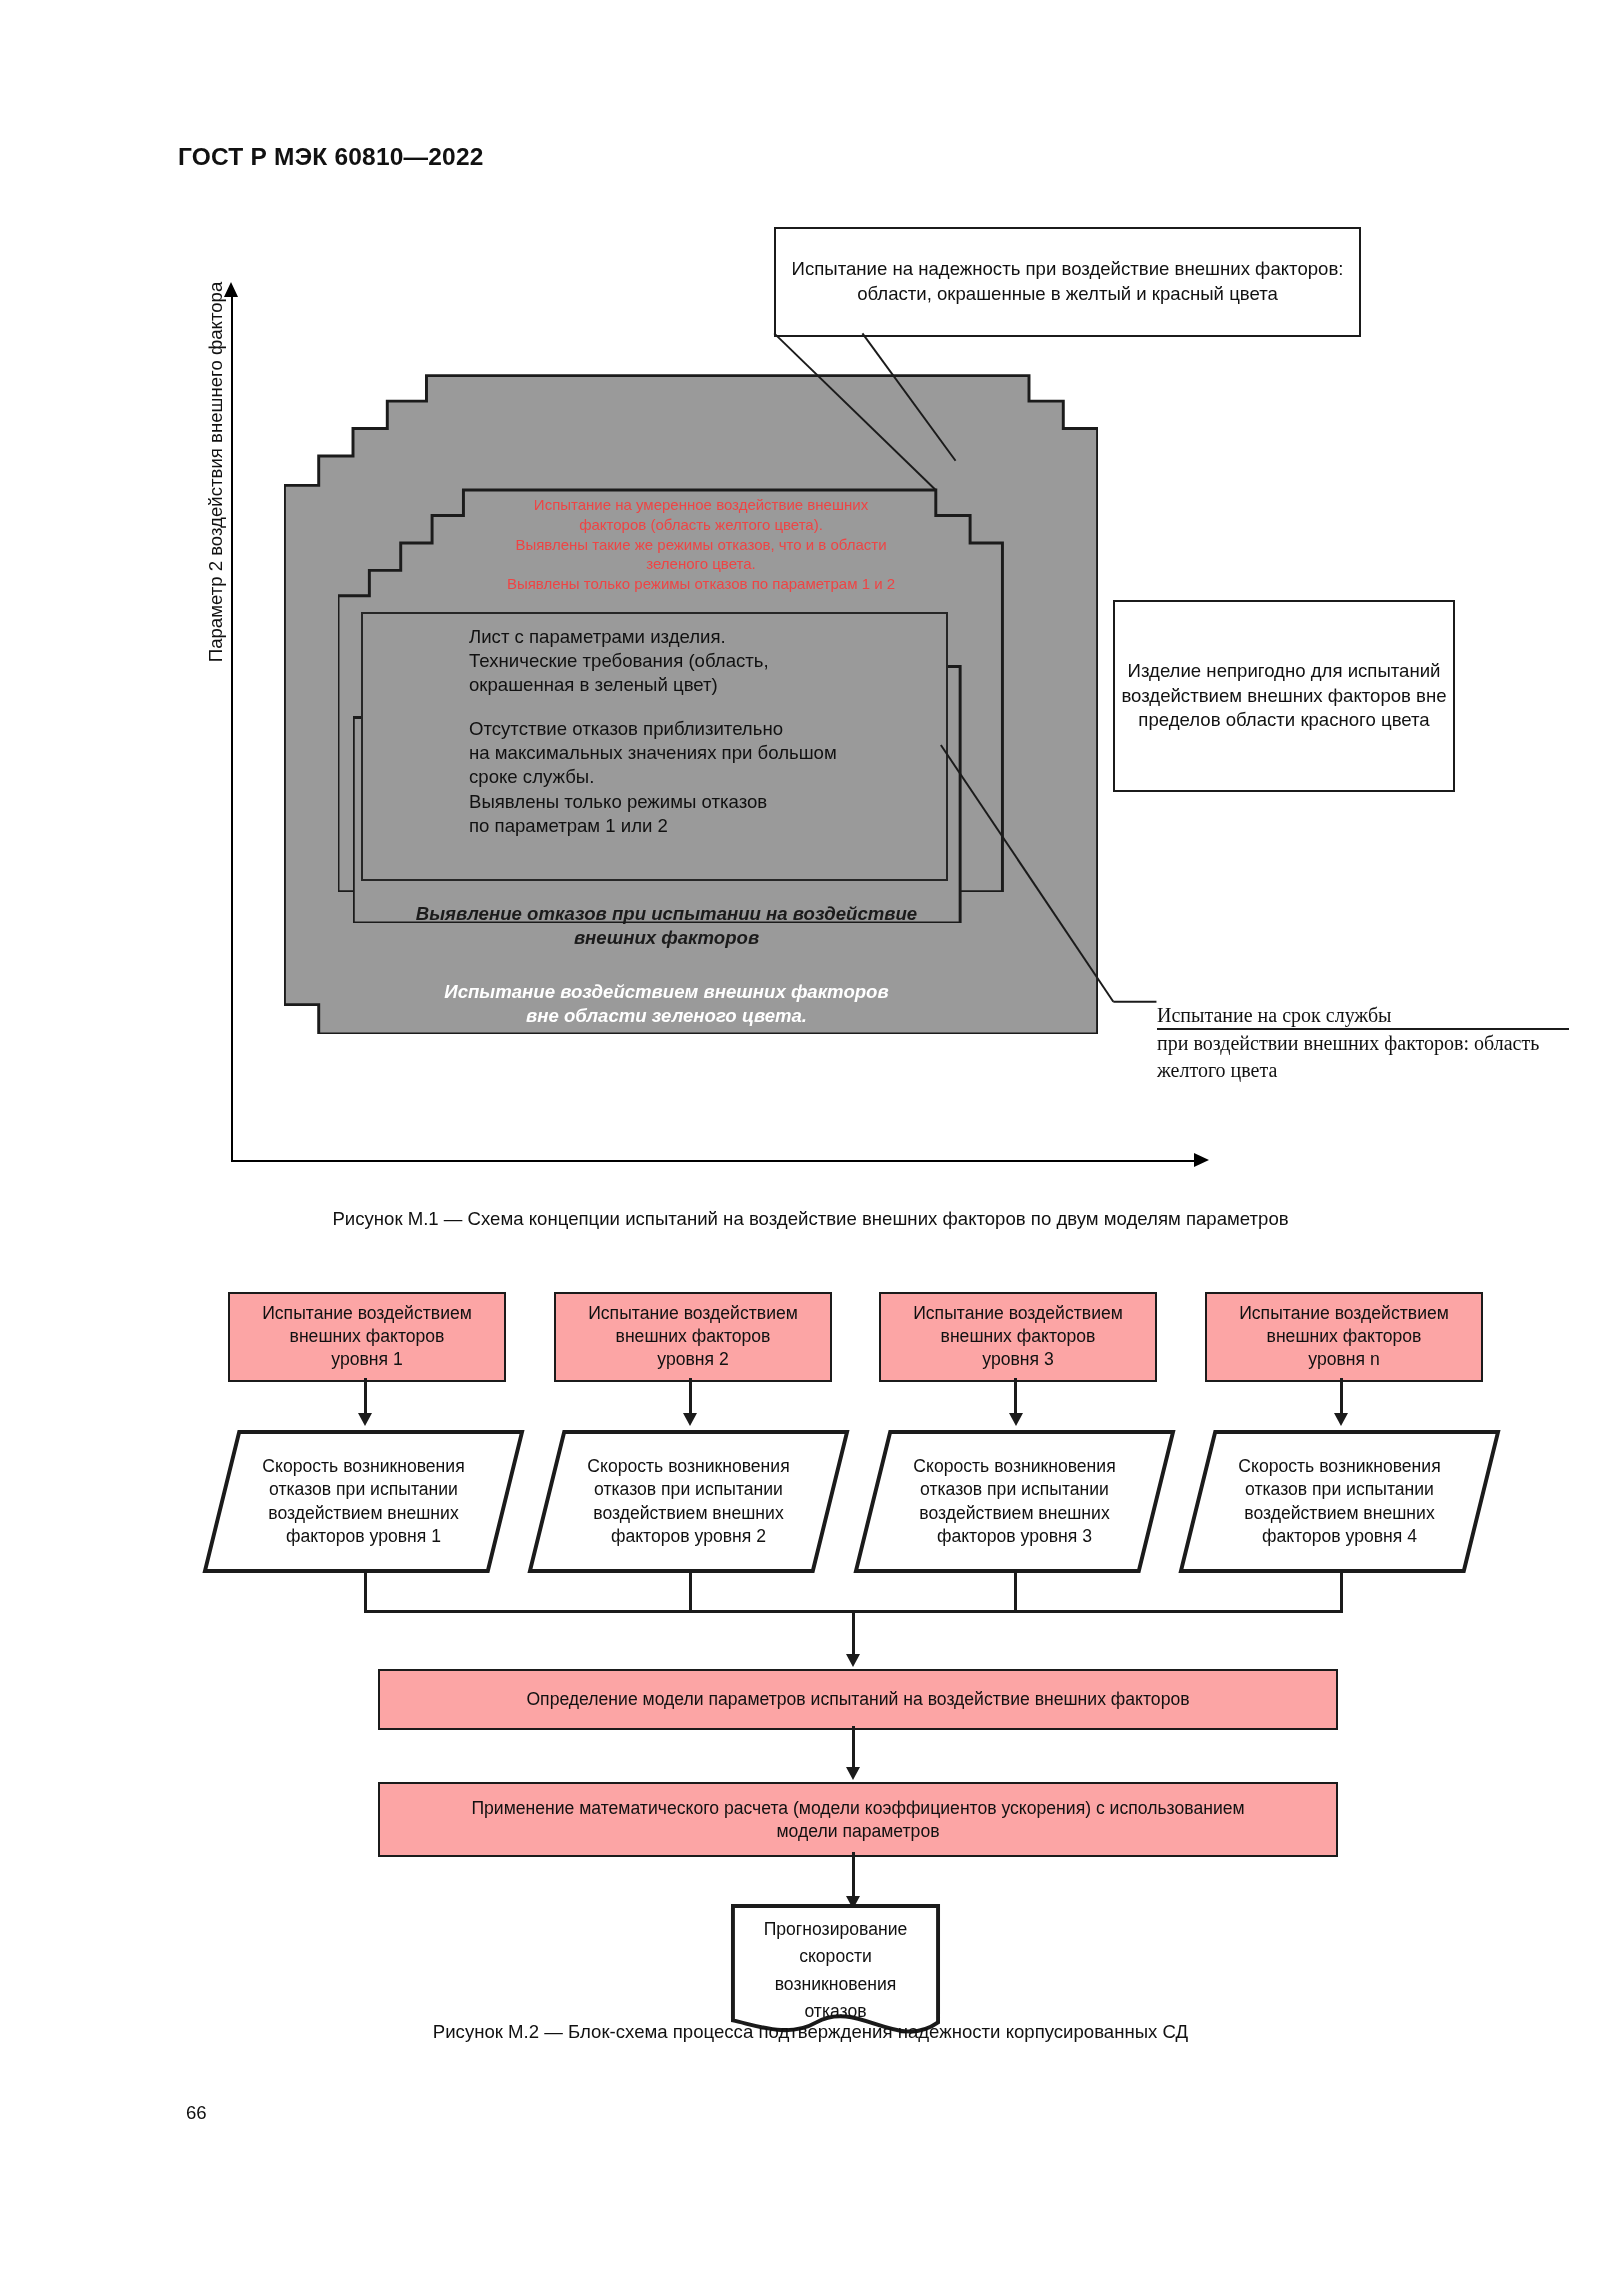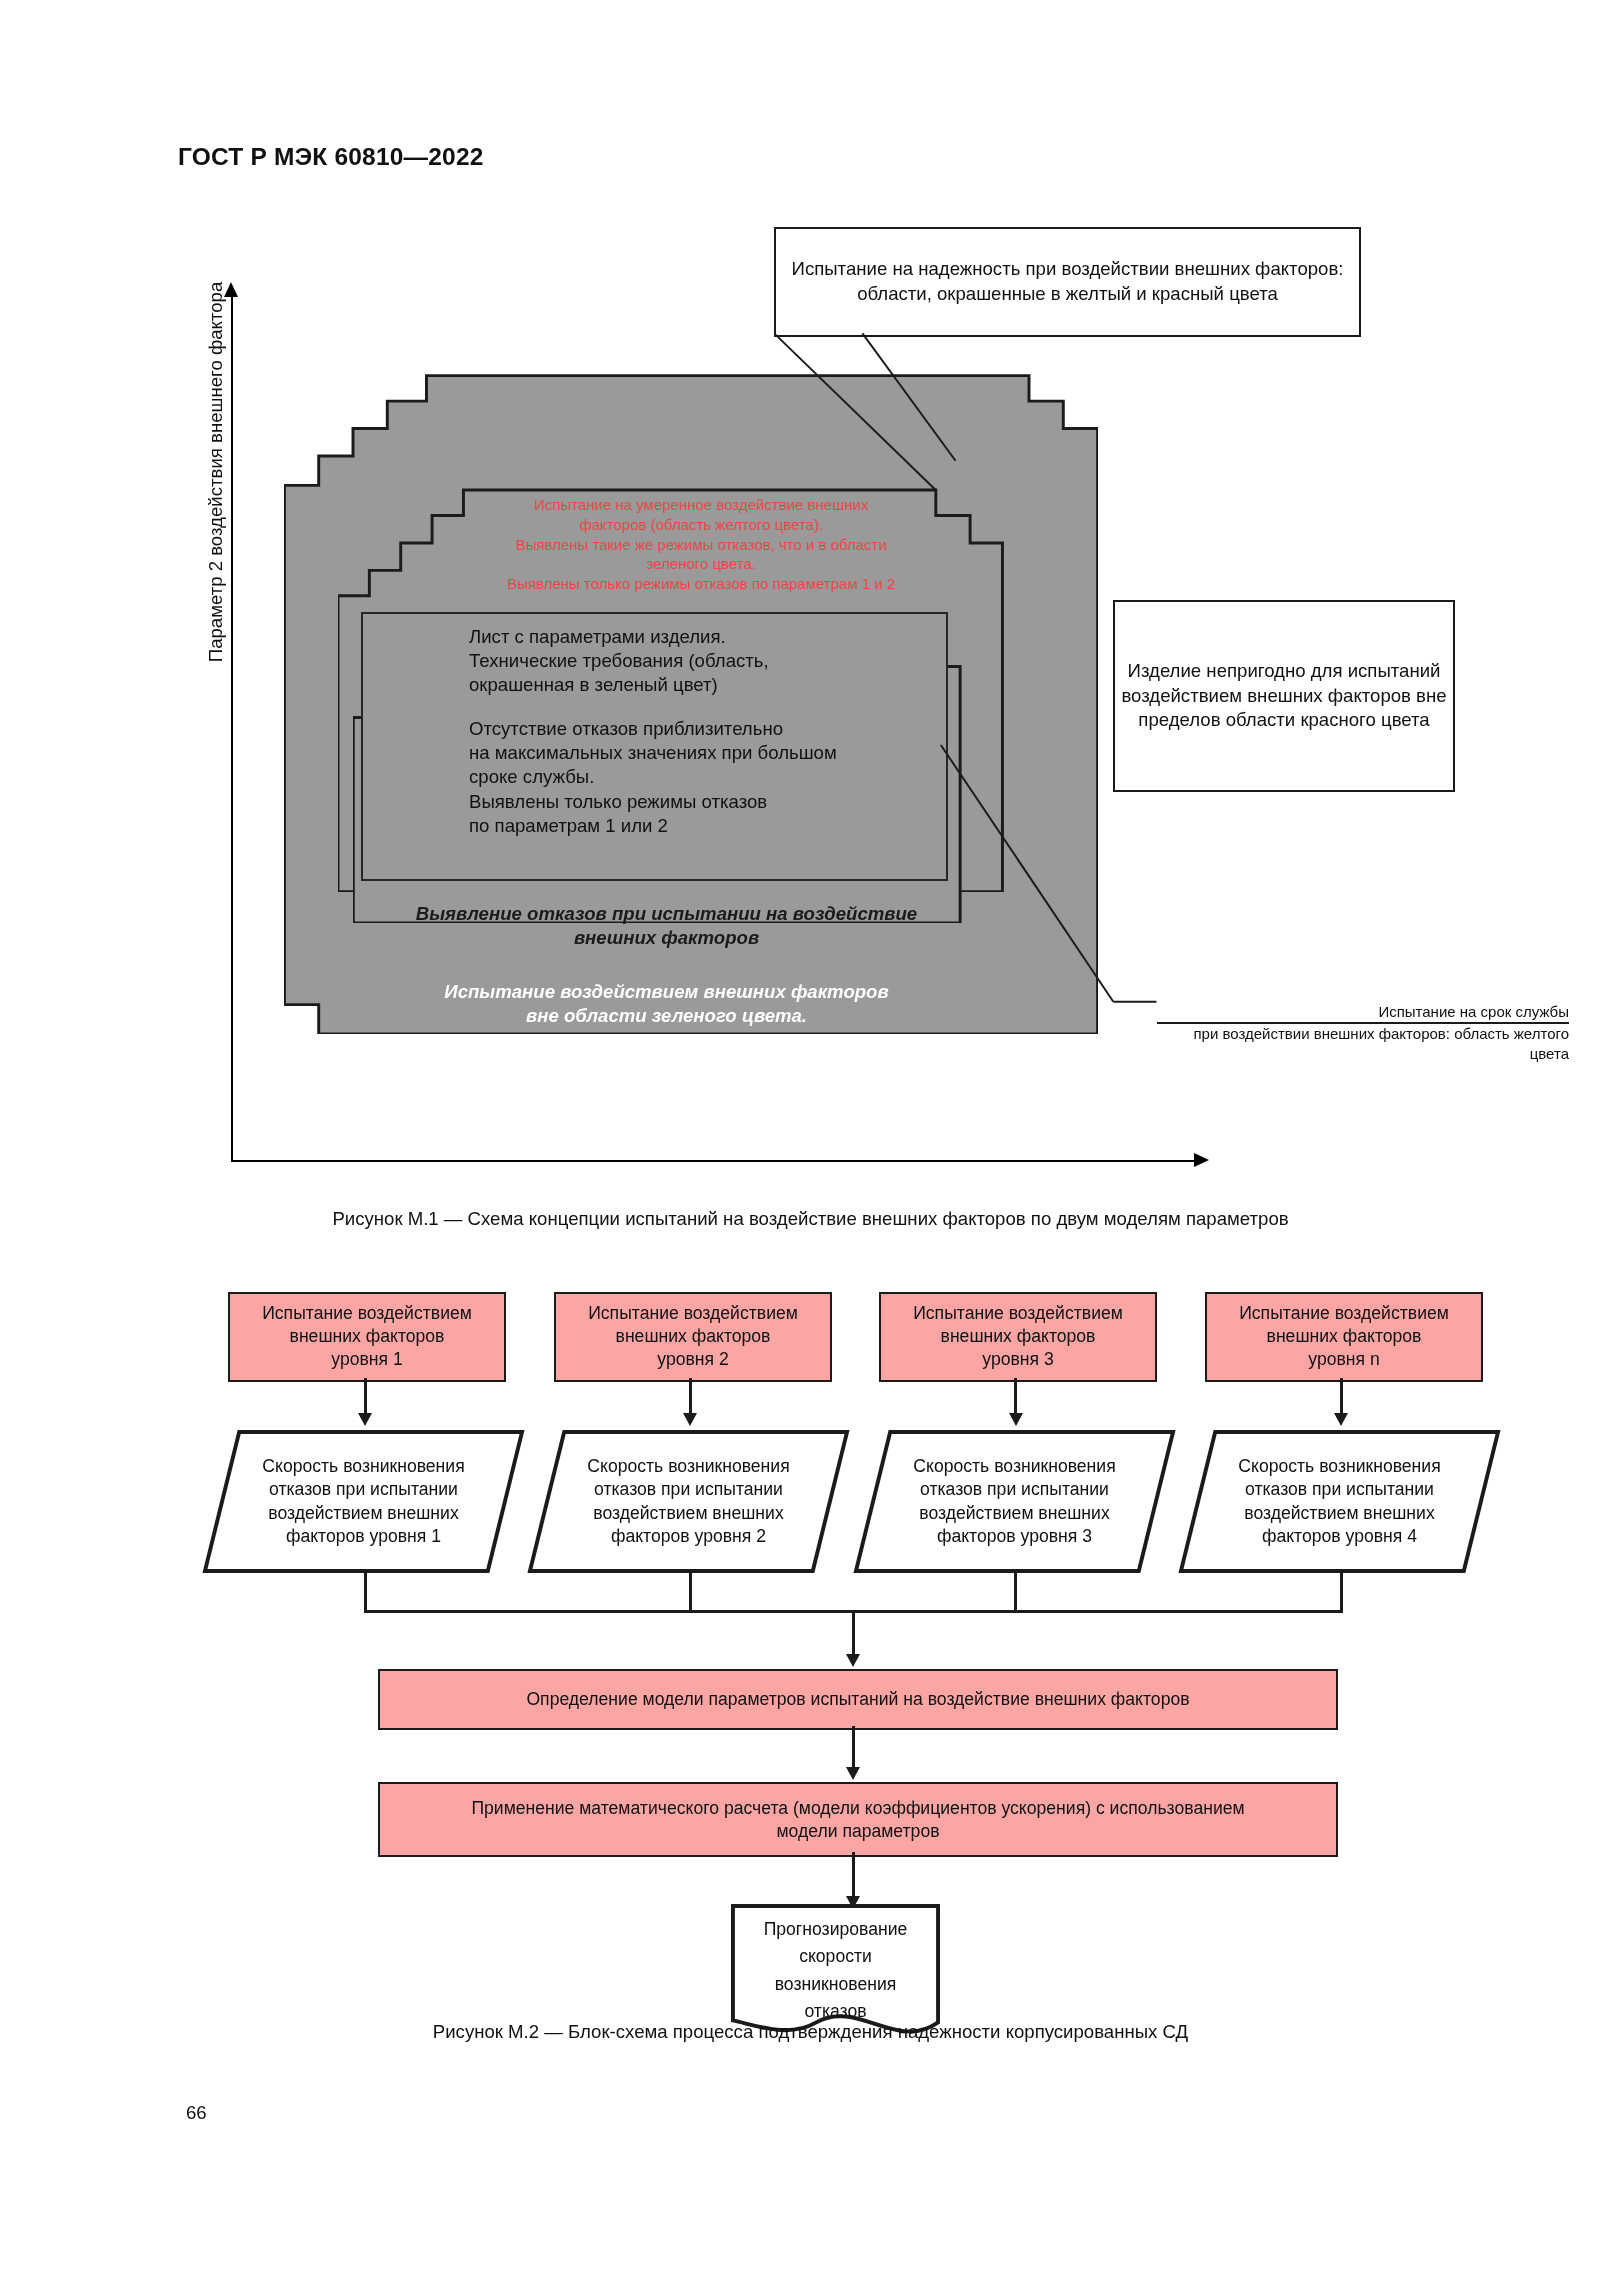--- a/index.html
+++ b/index.html
@@ -39,21 +39,21 @@
   .ital1{position:absolute;left:392px;top:902px;width:549px;text-align:center;
      font-size:18.6px;line-height:1.3;font-style:italic;font-weight:bold;color:#1b1b1b;}
   .ital2{position:absolute;left:392px;top:980px;width:549px;text-align:center;
      font-size:18.6px;line-height:1.3;font-style:italic;font-weight:bold;color:#fff;}
 
   
   .callout{position:absolute;border:2.9px solid #1b1b1b;background:#fff;
      font-size:18.6px;line-height:1.32;text-align:center;display:flex;align-items:center;justify-content:center;}
   .co-top{left:774px;top:227px;width:583px;height:106px;}
   .co-right{left:1113px;top:600px;width:338px;height:188px;}
-  .co-life{position:absolute;left:1157px;top:1002px;width:412px;text-align:right;font-size:15px;line-height:1.32;}
+  .co-life{position:absolute;left:1157px;top:1002px;width:412px;text-align:left;font-size:20px;line-height:1.32;font-family:Liberation Serif, serif;}
   .co-life .l1{border-bottom:2px solid #1b1b1b;display:block;}
 
   .cap{position:absolute;width:1621px;text-align:center;font-size:18.6px;}
   .cap1{top:1208px;}
   .cap2{top:2021px;}
   .pageno{position:absolute;left:186px;top:2102px;font-size:18.6px;}
 
   
   .fig2{position:absolute;left:0;top:1274px;width:1621px;height:745px;}
   .fbox{position:absolute;border:2.9px solid #1b1b1b;background:#fca5a5;
@@ -111,21 +111,21 @@
 Выявлены только режимы отказов
 по параметрам 1 или 2</p>
     </div>
 
     <div class="ital1" style="white-space:pre-line">Выявление отказов при испытании на воздействие
 внешних факторов</div>
     <div class="ital2" style="white-space:pre-line">Испытание воздействием внешних факторов
 вне области зеленого цвета.</div>
 
     <div class="callout co-top">
-      <span>Испытание на надежность при воздействии внешних факторов: области, окрашенные в желтый и красный цвета</span>
+      <span>Испытание на надежность при воздействие внешних факторов: области, окрашенные в желтый и красный цвета</span>
     </div>
     <div class="callout co-right">
       <span>Изделие непригодно для испытаний воздействием внешних факторов вне пределов области красного цвета</span>
     </div>
     <div class="co-life">
       <span class="l1">Испытание на срок службы</span>
       <span>при воздействии внешних факторов: область желтого цвета</span>
     </div>
 
     <svg width="1621" height="1245" style="position:absolute;left:0;top:0;pointer-events:none" viewBox="0 0 1654 1270">

